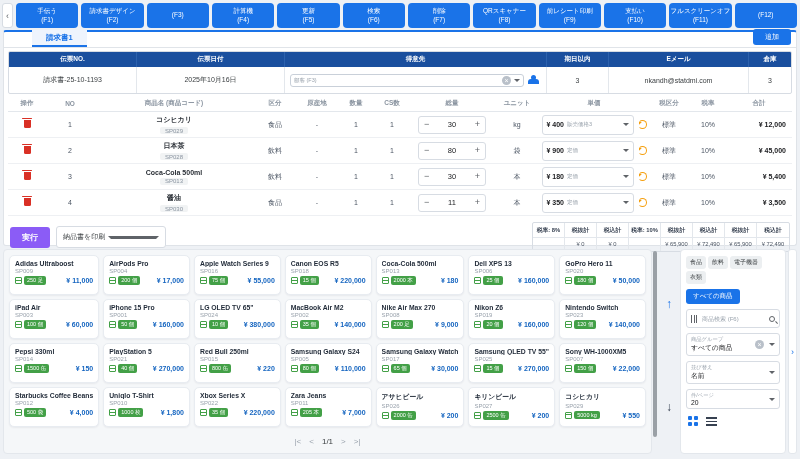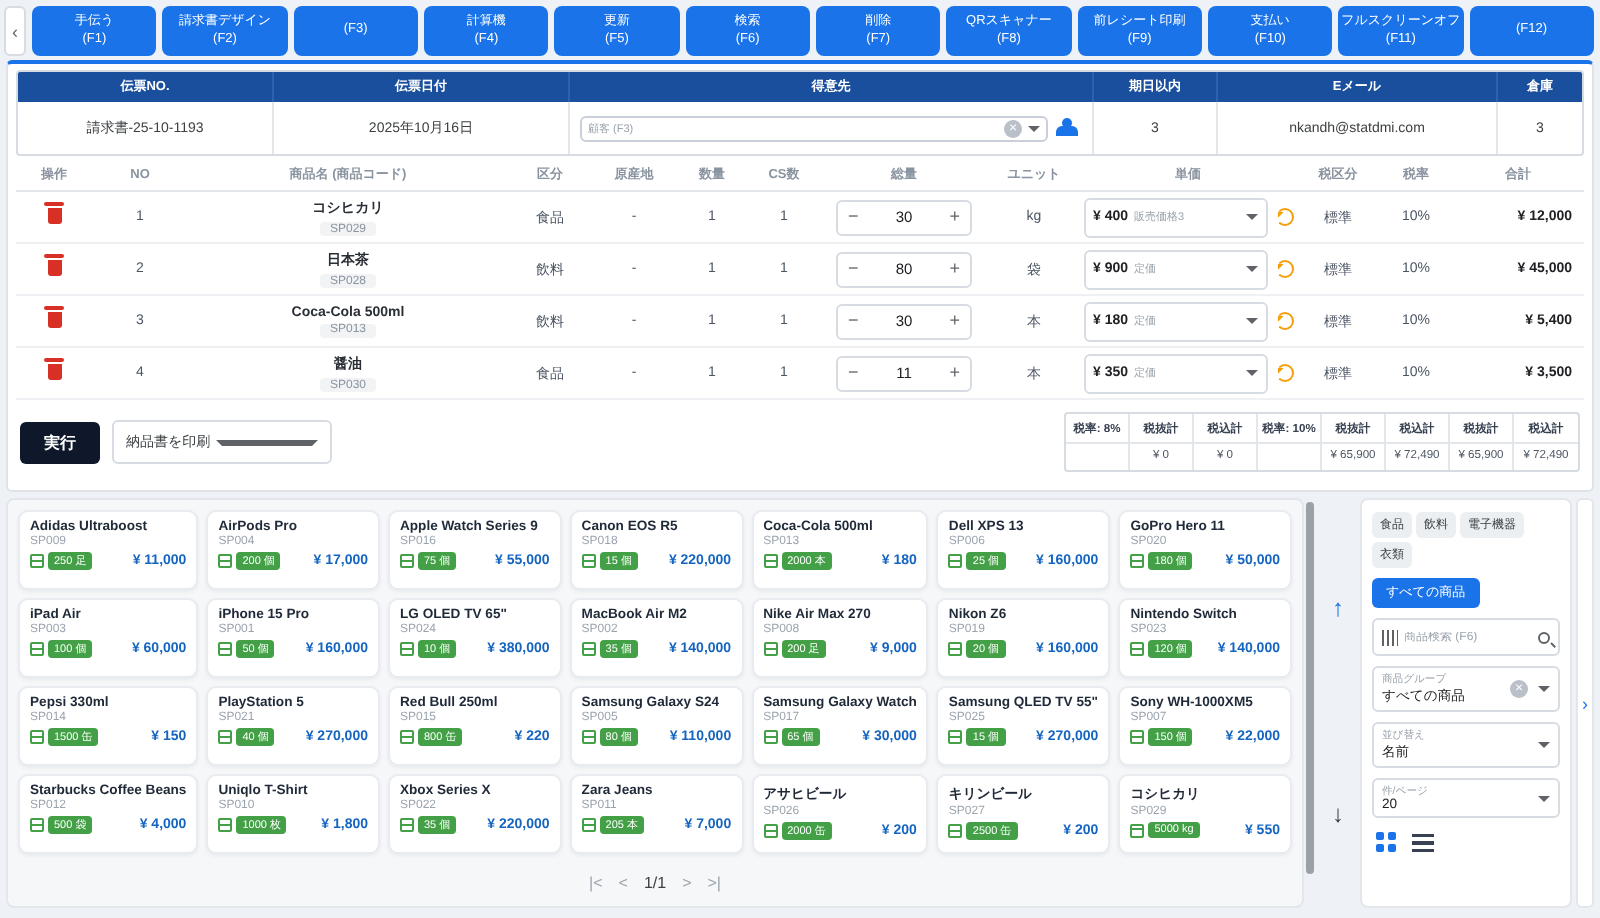--- a/index.html
+++ b/index.html
@@ -54,21 +54,21 @@
   .stepper .val { font-size:7.5px; color:#202124; }
   .price-cell { display:flex; align-items:center; gap:4px; justify-content:center; }
   .price-select { display:flex; align-items:center; width:92px; height:20px; border:1px solid #d7dce3; border-radius:3px; padding:0 4px; gap:3px; background:#fff; cursor:pointer; }
   .price-select .p { font-size:7px; font-weight:bold; color:#202124; white-space:nowrap; }
   .price-select .pt { font-size:5.5px; color:#9aa3ad; white-space:nowrap; overflow:hidden; flex:1; text-align:left; }
   .refresh { width:9px; height:9px; border:1.5px solid #f59e0b; border-radius:50%; border-left-color:transparent; position:relative; display:inline-block; cursor:pointer; }
   .refresh::after { content:""; position:absolute; left:-2px; top:-1px; border:2.5px solid transparent; border-right-color:#f59e0b; transform:rotate(45deg); }
 
   
   .exec-row { display:flex; align-items:center; padding:6px 6px 0 6px; }
-  .exec-btn { background:#0f172a; color:#fff; border:none; border-radius:3px; font-size:8px; font-weight:bold; padding:5px 12px; cursor:pointer; font-family:inherit; }
+  .exec-btn { background:#8b5cf6; color:#fff; border:none; border-radius:3px; font-size:8px; font-weight:bold; padding:5px 12px; cursor:pointer; font-family:inherit; }
   .exec-dd { margin-left:6px; width:110px; height:22px; border:1px solid #d7dce3; border-radius:3px; display:flex; align-items:center; padding:0 6px; font-size:7px; color:#3c4043; cursor:pointer; background:#fff; }
   .exec-dd span { flex:1; text-align:left; }
   .totals { margin-left:auto; display:flex; border:1px solid #d7dce3; border-radius:2px; overflow:hidden; }
   .tcol { width:32px; border-right:1px solid #e3e7ec; }
   .tcol:last-child { border-right:none; }
   .tcol .th { font-size:5.8px; font-weight:bold; color:#374151; text-align:center; padding:2.5px 1px; border-bottom:1px solid #e3e7ec; white-space:nowrap; }
   .tcol .td { font-size:5.8px; color:#4b5563; text-align:center; padding:3px 1px; white-space:nowrap; min-height:13px; }
 
   
   .bottom { display:flex; margin:3px 3px 0; height:205px; }
@@ -183,20 +183,24 @@
         </button>
 
         <button class="tb-btn">
           <span class="lbl"></span>
           <span>(F12)</span>
         </button>
       </div>
   </div>
 
   <div class="top-panel">
+    <div class="tab-row">
+      <div class="tab">請求書1</div>
+      <button class="add-btn">追加</button>
+    </div>
 
     <div class="form-table">
       <div class="form-grid">
         <div class="fh">伝票NO.</div>
         <div class="fh">伝票日付</div>
         <div class="fh">得意先</div>
         <div class="fh">期日以内</div>
         <div class="fh">Eメール</div>
         <div class="fh" style="border-right:none">倉庫</div>
       </div>

